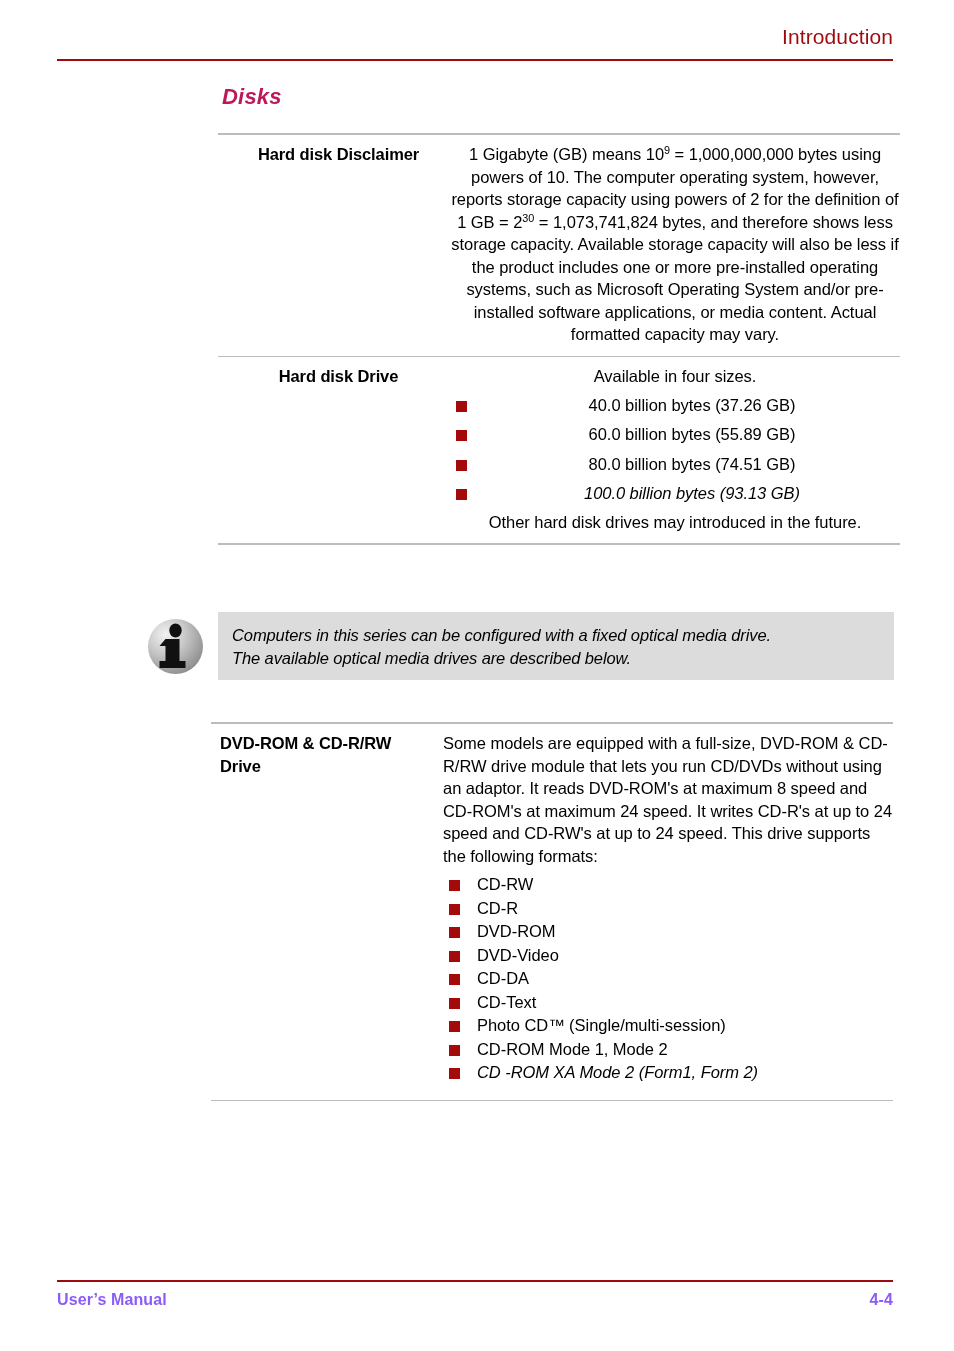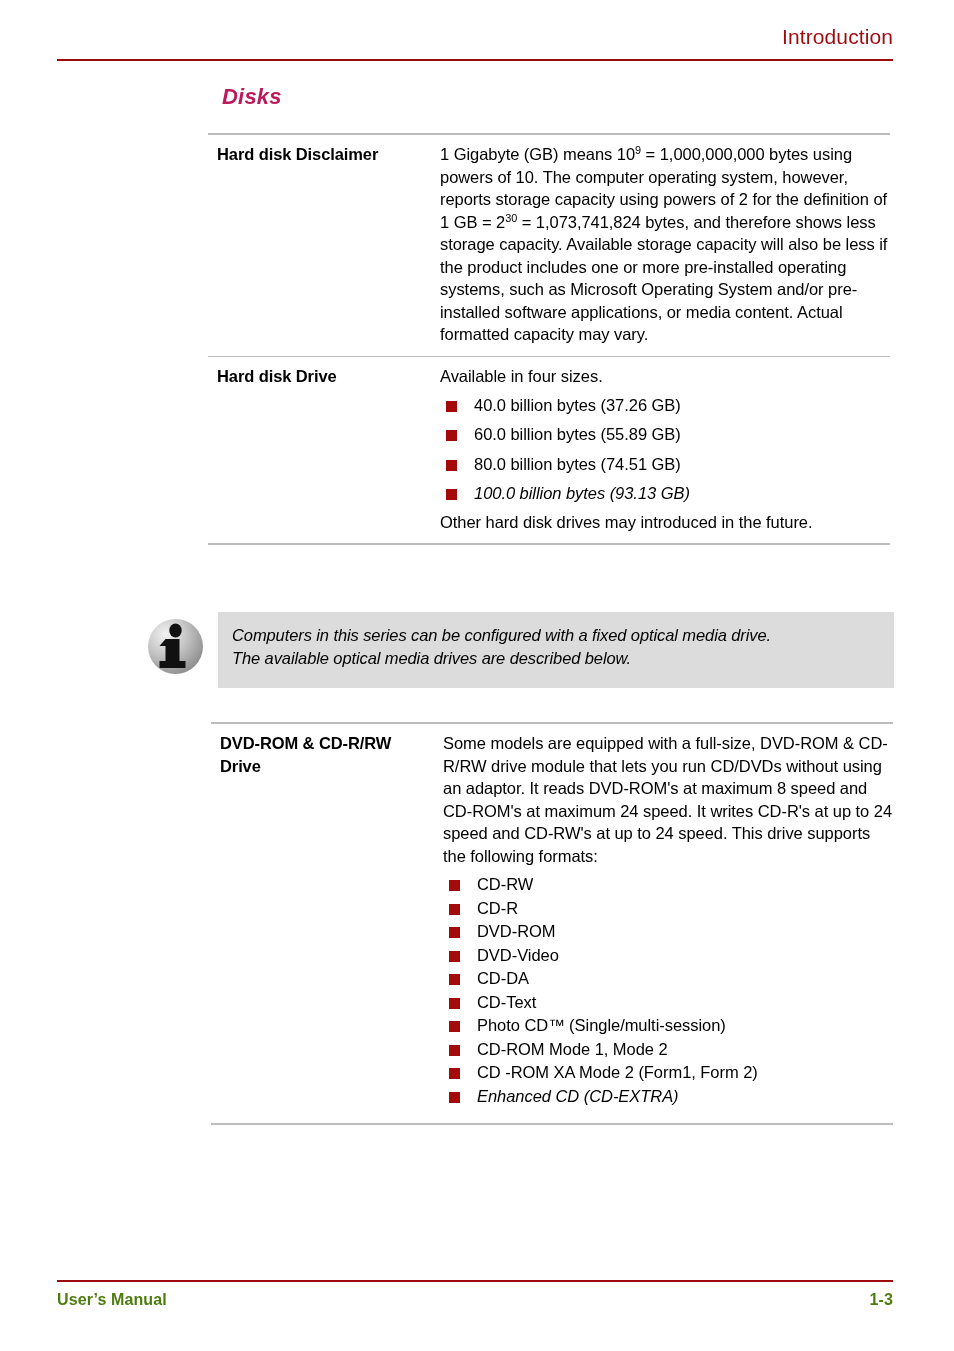--- a/index.html
+++ b/index.html
@@ -54,23 +54,24 @@
     font-size: 22px;
     font-weight: bold;
     font-style: italic;
     color: #be185d;
     letter-spacing: 0.2px;
   }
 
   
   .spec-table {
     position: absolute;
-    left: 208px;
+    left: 218px;
     top: 133px;
     width: 682px;
+    text-align: center;
   }
   .rule {
     height: 2px;
     background: #bcbcbc;
     width: 100%;
   }
   .rule.thin { height: 1.5px; }
 
   .row {
     display: flex;
@@ -144,21 +145,21 @@
     left: 0;
     top: 6px;
     width: 57px;
     height: 57px;
   }
   .note-box {
     position: absolute;
     left: 71px;
     top: 0;
     right: 0;
-    height: 76px;
+    height: 68px;
     background: #dcdcdc;
     box-sizing: border-box;
     padding: 12px 14px 4px 14px;
   }
   .note-text {
     display: block;
     font-size: 16.5px;
     font-style: italic;
     line-height: 22.5px;
     color: #000;
@@ -187,21 +188,21 @@
   }
   .footer-inner {
     display: flex;
     justify-content: space-between;
     align-items: baseline;
     padding-top: 9px;
   }
   .footer-left, .footer-right {
     font-size: 16px;
     font-weight: bold;
-    color: #4d7c0f;
+    color: #8b5cf6;
     letter-spacing: 0.1px;
   }
 </style>
 </head>
 <body>
 
 <div class="page">
 
   <div class="header">
     <span class="header-title">Introduction</span>
@@ -275,29 +276,28 @@
         <ul class="sq-list tight">
           <li><span class="bullet-sq"></span><span>CD-RW</span></li>
           <li><span class="bullet-sq"></span><span>CD-R</span></li>
           <li><span class="bullet-sq"></span><span>DVD-ROM</span></li>
           <li><span class="bullet-sq"></span><span>DVD-Video</span></li>
           <li><span class="bullet-sq"></span><span>CD-DA</span></li>
           <li><span class="bullet-sq"></span><span>CD-Text</span></li>
           <li><span class="bullet-sq"></span><span>Photo CD™ (Single/multi-session)</span></li>
           <li><span class="bullet-sq"></span><span>CD-ROM Mode 1, Mode 2</span></li>
           <li><span class="bullet-sq"></span><span>CD -ROM XA Mode 2 (Form1, Form 2)</span></li>
-          <li><span class="bullet-sq"></span><span>Enhanced CD (CD-EXTRA)</span></li>
         </ul>
       </div>
     </div>
 
     <div class="rule thin"></div>
   </div>
 
   <div class="footer">
     <div class="footer-rule"></div>
     <div class="footer-inner">
       <span class="footer-left">User’s Manual</span>
-      <span class="footer-right">1-3</span>
+      <span class="footer-right">4-4</span>
     </div>
   </div>
 
 </div>
 
 </body></html>

